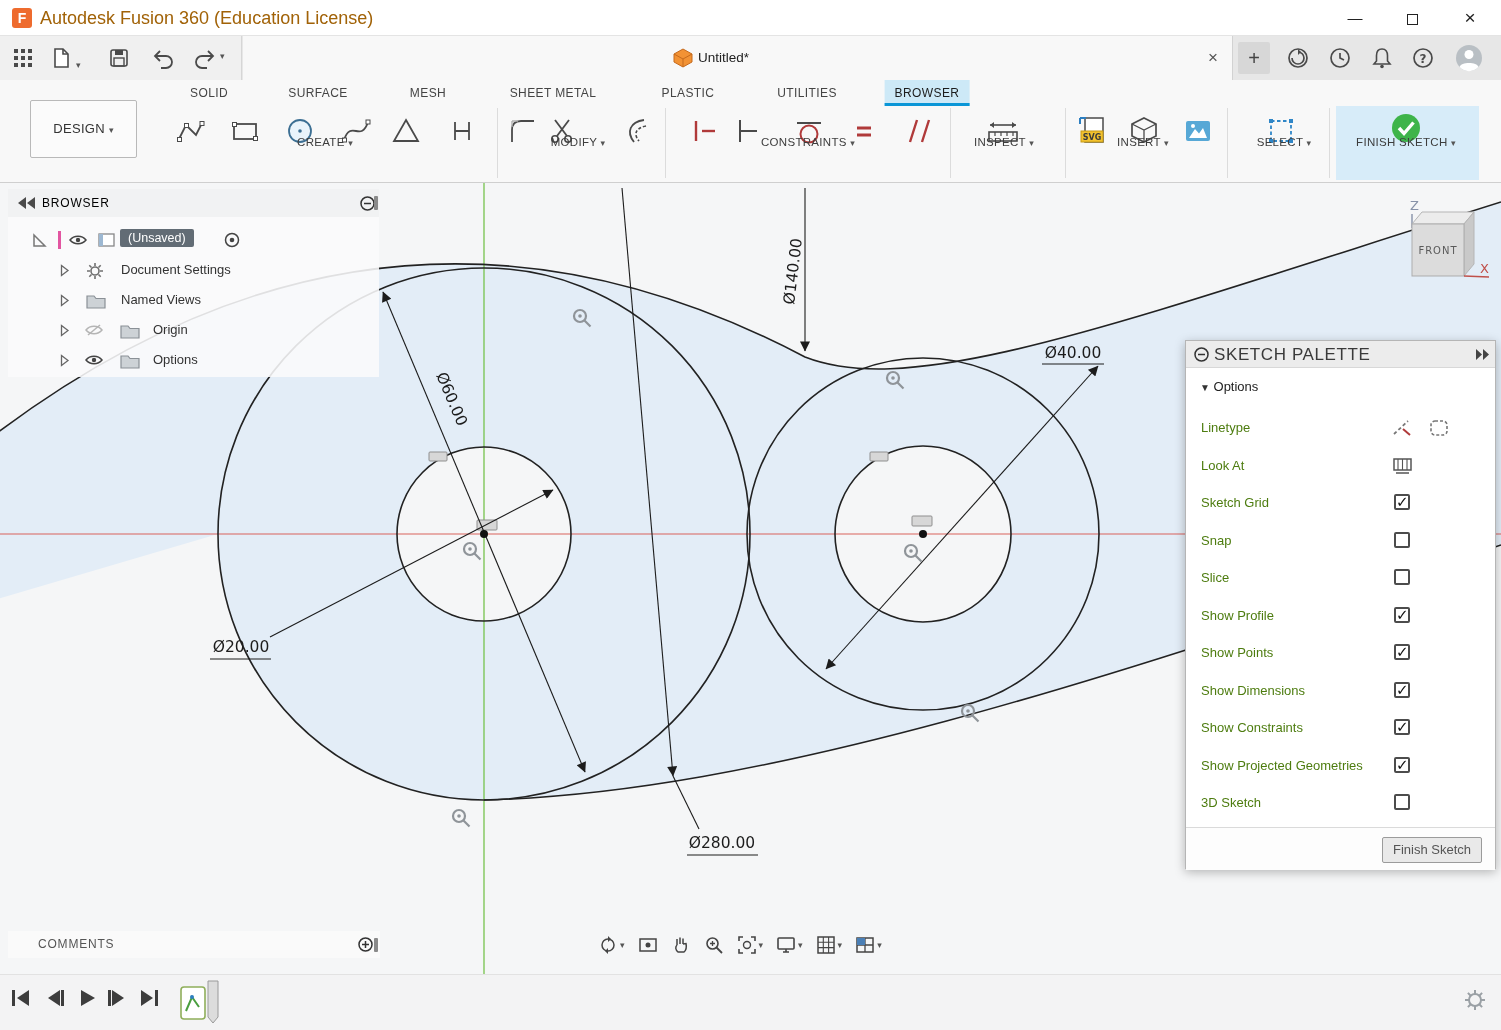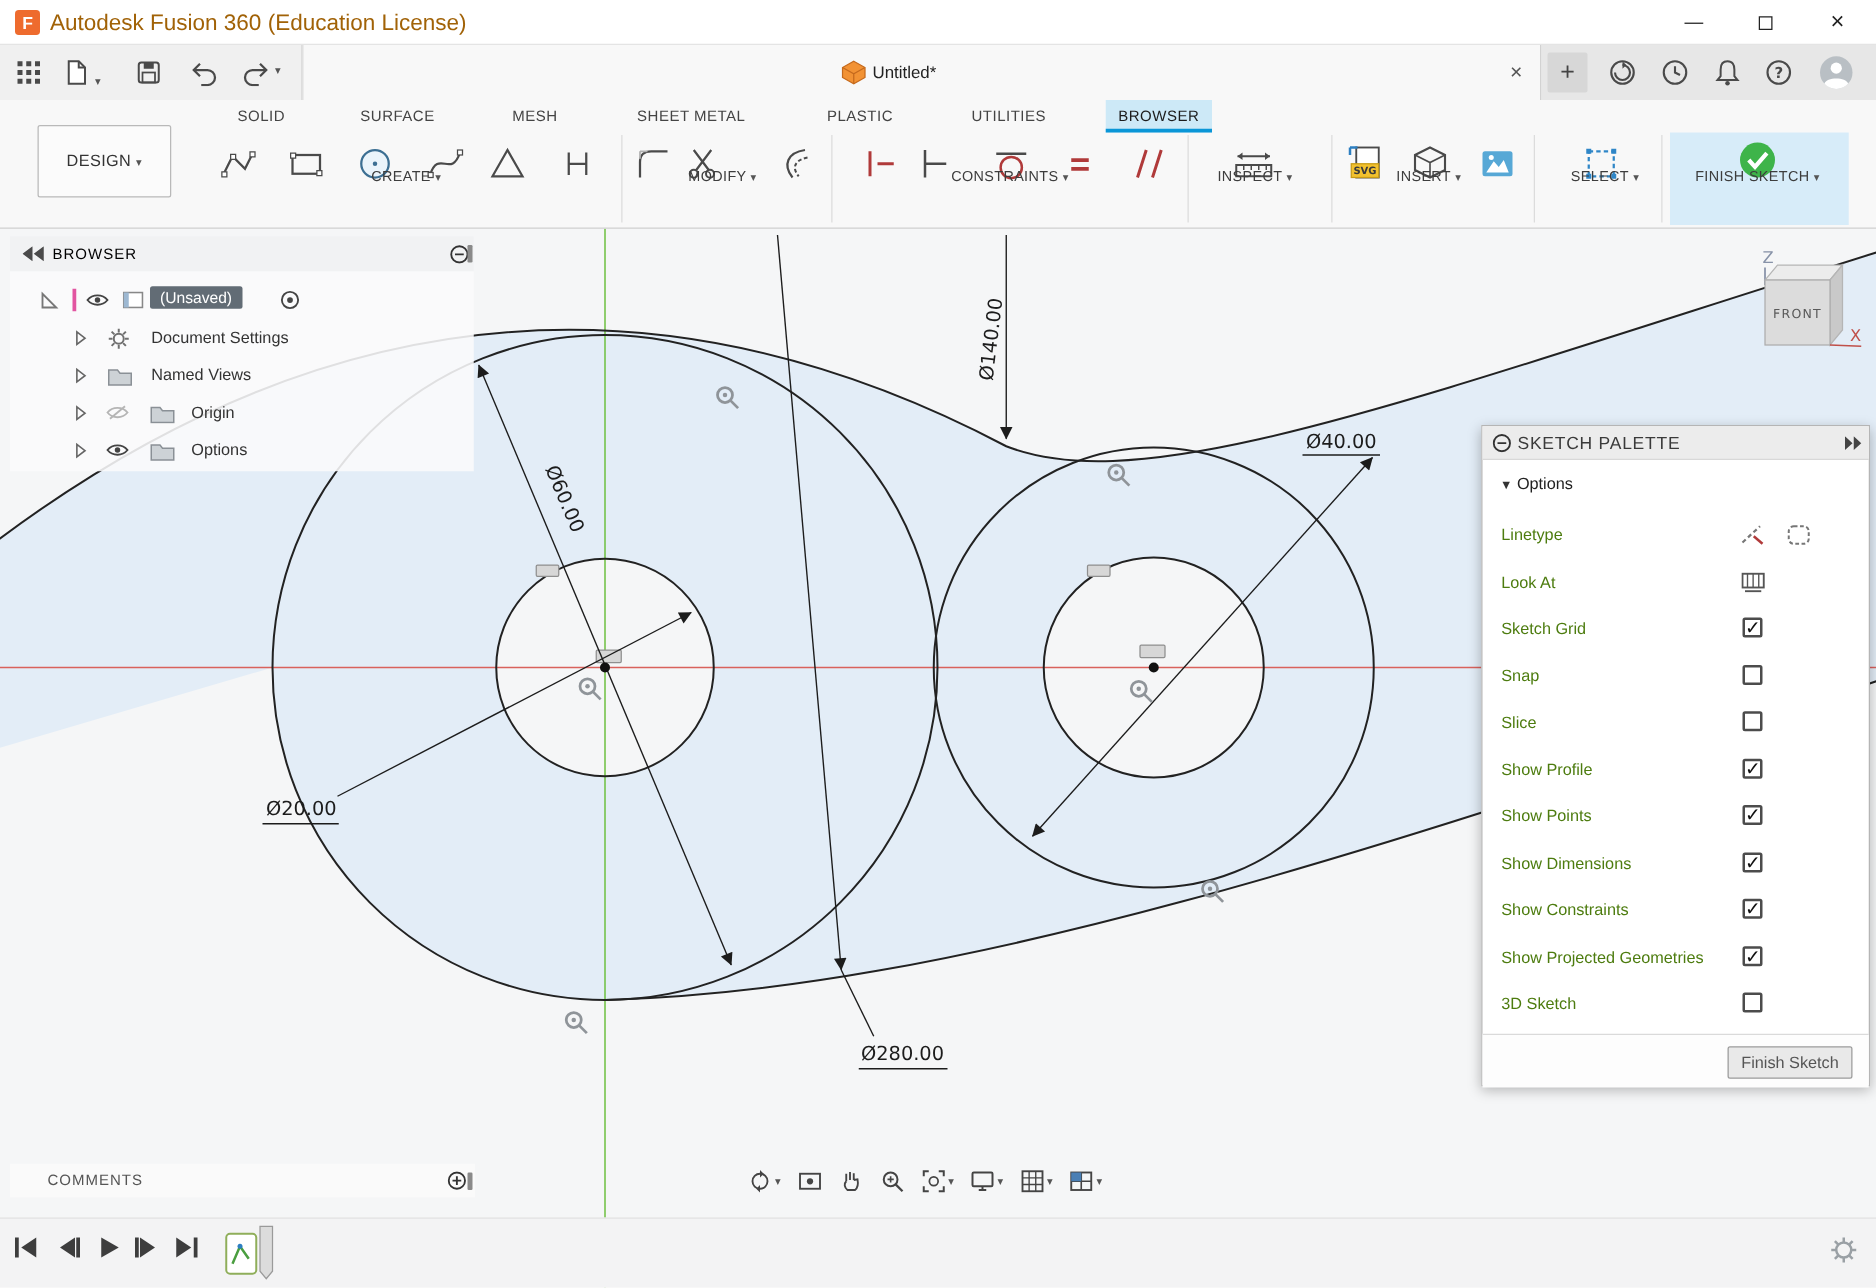--- a/index.html
+++ b/index.html
@@ -34,21 +34,21 @@
   .browser{position:absolute;left:8px;top:189px;width:371px;height:188px;background:rgba(250,251,252,.88)}
   .bhead{position:absolute;left:0;top:0;width:100%;height:28px;background:rgba(240,241,242,.9)}
   .bhtitle{position:absolute;left:34px;top:0;line-height:28px;font-size:12px;color:#000000;letter-spacing:.8px}
   .brow{position:absolute;left:0;width:100%;height:30px;font-size:13px;color:#333}
   .brow span.lbl{position:absolute;top:0;line-height:30px}
   .unsavedpill{position:absolute;left:112px;top:4px;background:#626c75;color:#fff;border-radius:2px;font-size:12.5px;padding:2px 8px}
   .handlebar{position:absolute;width:4px;height:14px;background:#8a8a8a;border-radius:1px}
   
   .palette{position:absolute;left:1185px;top:340px;width:311px;height:529px;background:#fff;border:1px solid #b5b5b5;box-shadow:0 3px 10px rgba(0,0,0,.28)}
   .phead{position:absolute;left:0;top:0;width:100%;height:27px;background:#ececec;border-bottom:1px solid #d8d8d8}
-  .phtitle{position:absolute;left:28px;line-height:27px;font-size:14px;color:#3a3a3a;letter-spacing:.6px}
+  .phtitle{position:absolute;left:28px;line-height:27px;font-size:17px;color:#3a3a3a;letter-spacing:.6px}
   .psection{position:absolute;left:14px;top:38px;font-size:13px;font-weight:normal;color:#222}
   .prow{position:absolute;left:0;width:100%;height:37px}
   .plabel{position:absolute;left:15px;line-height:37px;font-size:13px;color:#4d7c0f}
   .cb{position:absolute;left:208px;top:10px;width:16px;height:16px;border:2px solid #4c4c4c;border-radius:2px;background:#fff}
   .cb.checked::after{content:"\2713";position:absolute;left:0px;top:-3px;font-size:15px;font-weight:bold;color:#111}
   .pfoot{position:absolute;left:0;top:486px;width:100%;height:43px;border-top:1px solid #dadada;background:#fdfdfd}
   .finishbtn{position:absolute;right:13px;top:9px;width:100px;height:26px;background:#e9e9e9;border:1px solid #9b9b9b;border-radius:2px;font-size:13px;color:#555;text-align:center;line-height:24px}
   
   .comments{position:absolute;left:8px;top:931px;width:372px;height:27px;background:rgba(250,250,250,.92)}
   .ctitle{position:absolute;left:30px;line-height:27px;font-size:12px;color:#555;letter-spacing:.8px}

